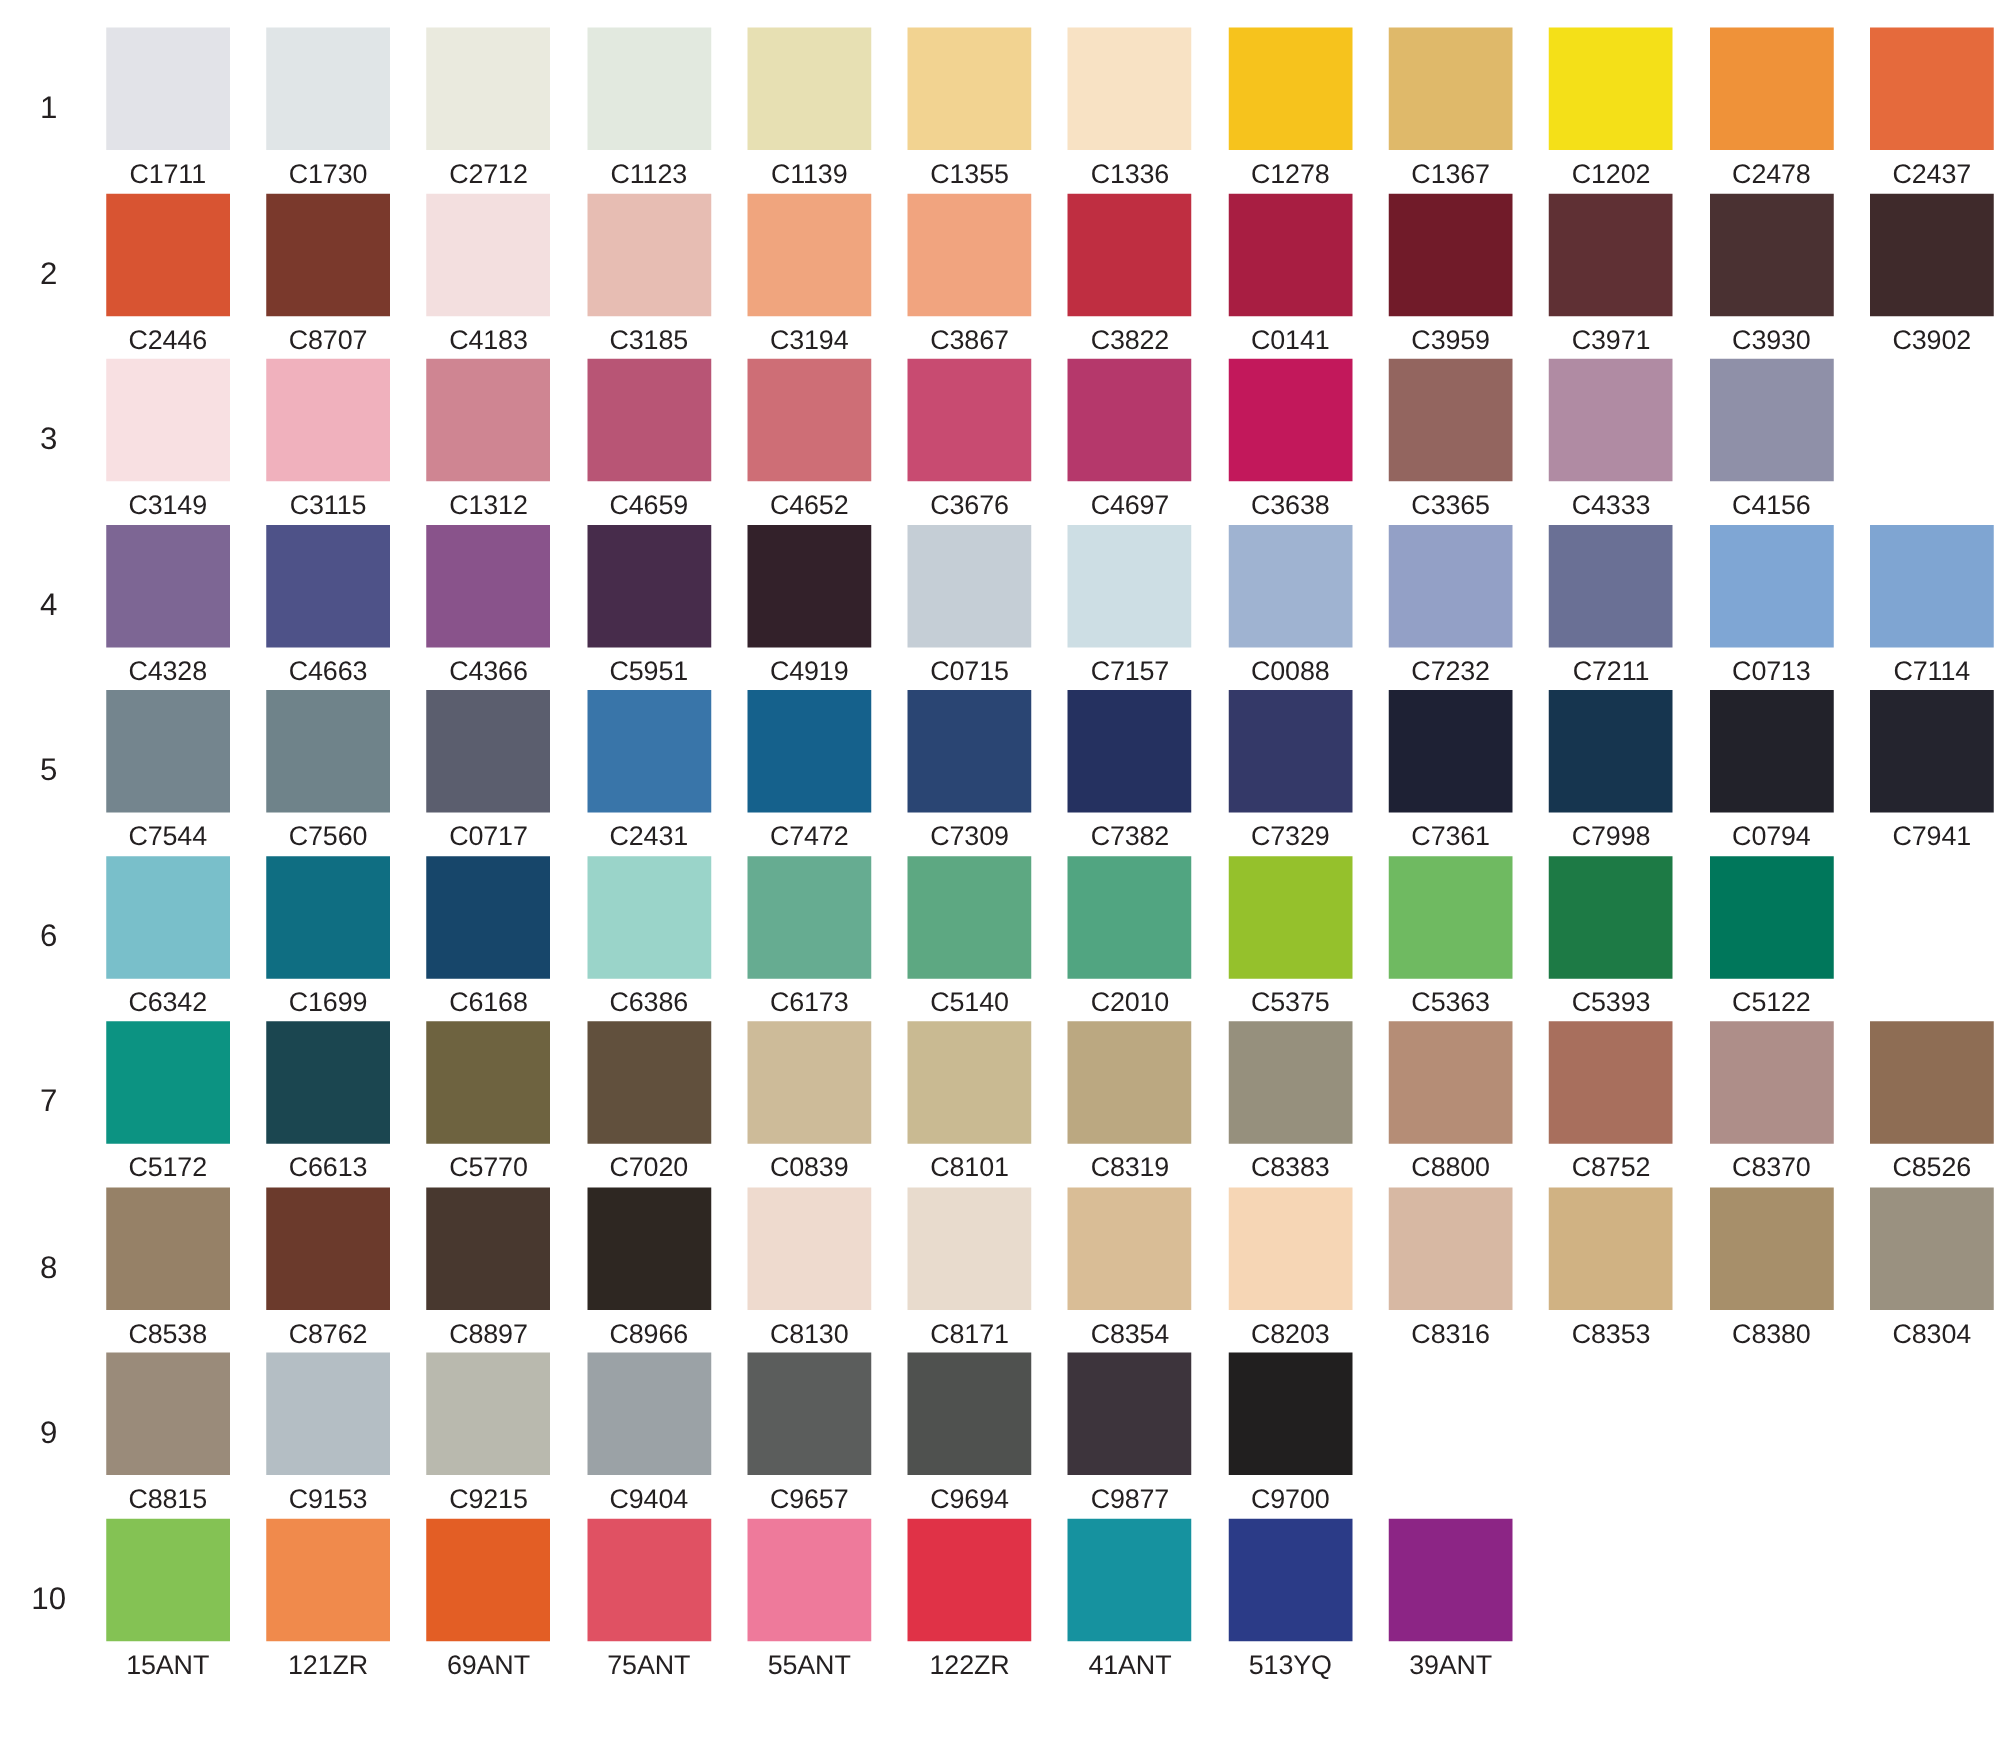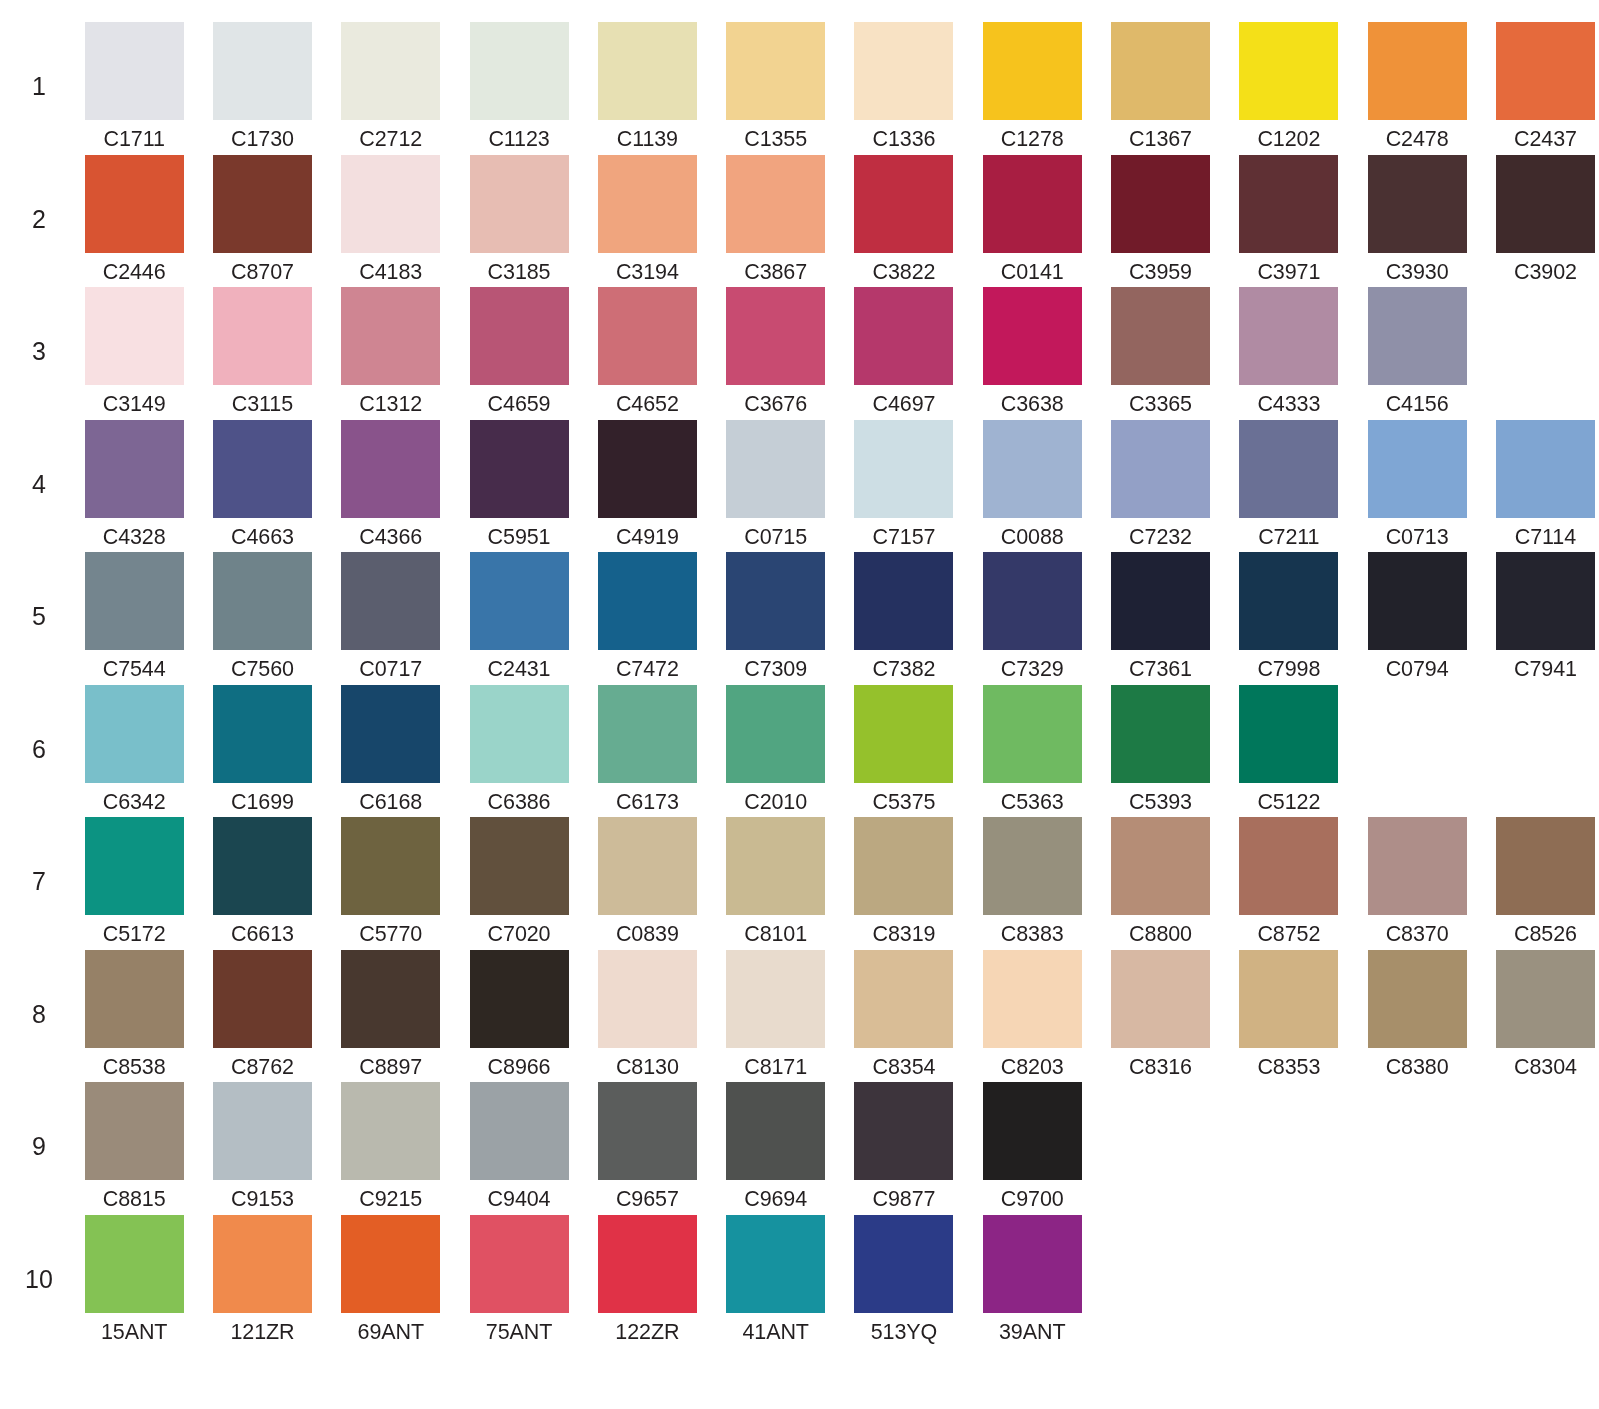--- a/index.html
+++ b/index.html
@@ -355,20 +355,24 @@
         </div>
         <div class="swatch-cell">
           <div class="swatch-chip" style="background: rgb(154, 212, 201);"></div>
           <div class="swatch-label">C6386</div>
         </div>
         <div class="swatch-cell">
           <div class="swatch-chip" style="background: rgb(102, 172, 145);"></div>
           <div class="swatch-label">C6173</div>
         </div>
         <div class="swatch-cell">
+          <div class="swatch-chip" style="background: rgb(93, 168, 130);"></div>
+          <div class="swatch-label">C5140</div>
+        </div>
+        <div class="swatch-cell">
           <div class="swatch-chip" style="background: rgb(81, 165, 129);"></div>
           <div class="swatch-label">C2010</div>
         </div>
         <div class="swatch-cell">
           <div class="swatch-chip" style="background: rgb(149, 193, 44);"></div>
           <div class="swatch-label">C5375</div>
         </div>
         <div class="swatch-cell">
           <div class="swatch-chip" style="background: rgb(111, 186, 97);"></div>
           <div class="swatch-label">C5363</div>
@@ -551,20 +555,24 @@
         </div>
         <div class="swatch-cell">
           <div class="swatch-chip" style="background: rgb(227, 94, 37);"></div>
           <div class="swatch-label">69ANT</div>
         </div>
         <div class="swatch-cell">
           <div class="swatch-chip" style="background: rgb(224, 81, 99);"></div>
           <div class="swatch-label">75ANT</div>
         </div>
         <div class="swatch-cell">
+          <div class="swatch-chip" style="background: rgb(238, 122, 155);"></div>
+          <div class="swatch-label">55ANT</div>
+        </div>
+        <div class="swatch-cell">
           <div class="swatch-chip" style="background: rgb(224, 50, 71);"></div>
           <div class="swatch-label">122ZR</div>
         </div>
         <div class="swatch-cell">
           <div class="swatch-chip" style="background: rgb(22, 146, 159);"></div>
           <div class="swatch-label">41ANT</div>
         </div>
         <div class="swatch-cell">
           <div class="swatch-chip" style="background: rgb(43, 59, 135);"></div>
           <div class="swatch-label">513YQ</div>

